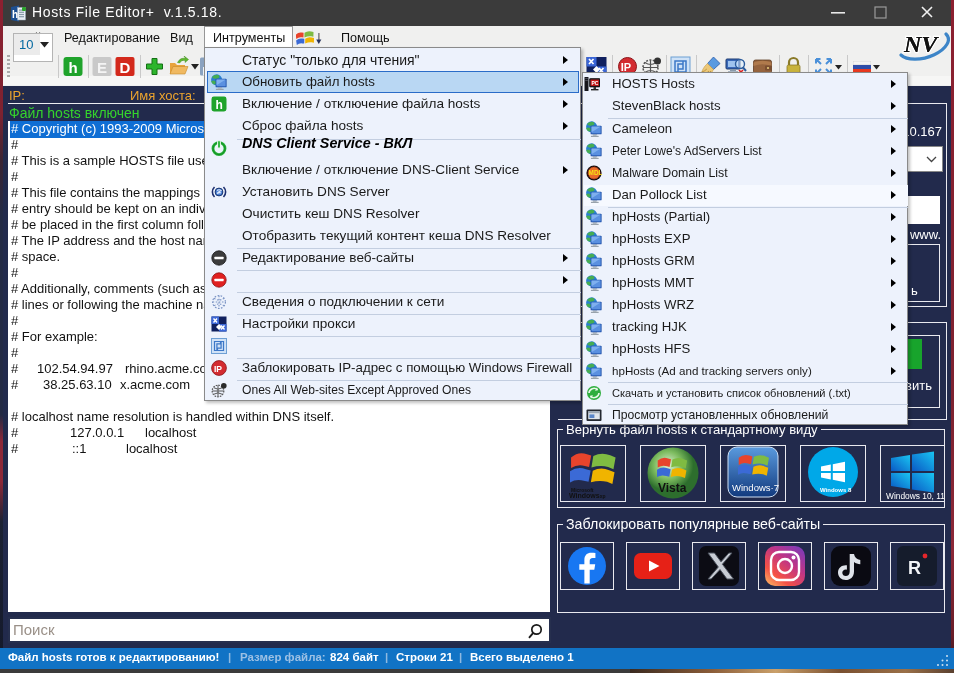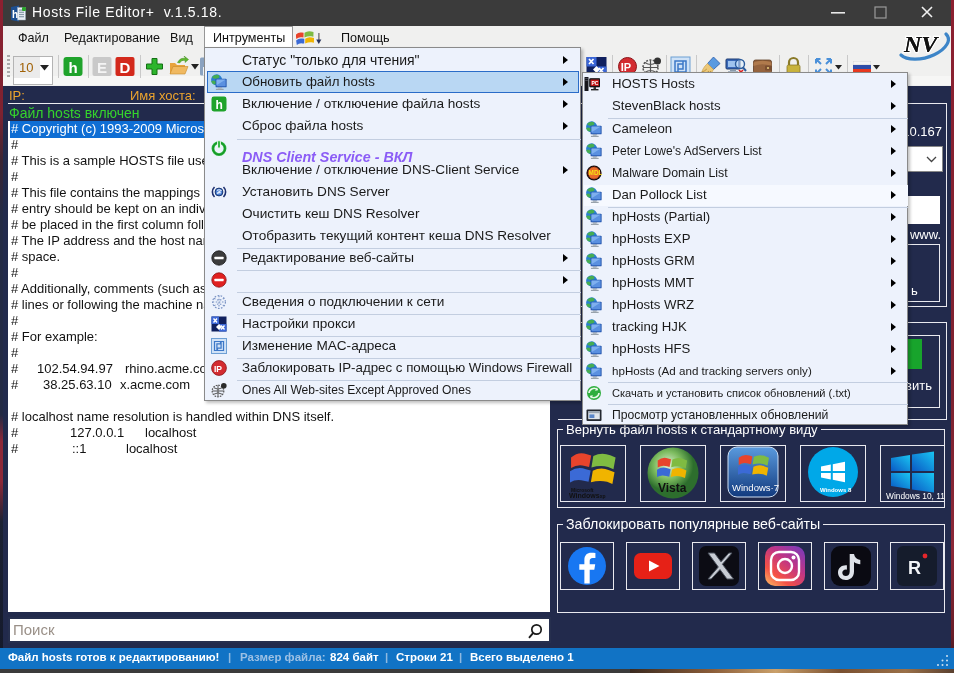--- a/index.html
+++ b/index.html
@@ -80,21 +80,21 @@
 
 <div class="abs" style="left:894px;top:24px;width:56px;height:42px;z-index:3">
 <svg width="56" height="42" viewBox="0 0 56 42">
 <path d="M 7 31 A 23 12 -16 1 0 52 10" stroke="#3d85c8" stroke-width="3.2" fill="none" stroke-linecap="round"></path>
 <text x="10" y="28" font-family="Liberation Serif" font-style="italic" font-weight="bold" font-size="24" fill="#111" stroke="#fff" stroke-width="2.6" paint-order="stroke">NV</text>
 <text x="10" y="28" font-family="Liberation Serif" font-style="italic" font-weight="bold" font-size="24" fill="#111">NV</text>
 </svg>
 </div>
 
 <div class="abs" style="left:7px;top:55px;width:3px;height:24px;background-image:repeating-linear-gradient(#aaa 0 2px, transparent 2px 4px);"></div>
-<div class="abs" style="left:13px;top:56px;width:40px;height:29px;background:#fff;border:1px solid #b4b4b4;font-size:13px;color:#a16207;">
+<div class="abs" style="left:13px;top:33px;width:40px;height:29px;background:#fff;border:1px solid #b4b4b4;font-size:13px;color:#0369a1;">
   <span style="position:absolute;left:0;top:0;width:26px;height:21px;background:#ebebeb;"></span>
   <span style="position:absolute;left:5px;top:3px;">10</span>
   <svg style="position:absolute;right:3px;top:8px" width="9" height="6">
       <path d="M0 0 L9 0 L4.5 5.5 Z" fill="#222"></path>
     </svg>
 </div>
 <div class="tsep" style="left:58px"></div>
 
 <div class="ticon" style="left:63px">
 <svg width="20" height="21" viewBox="0 0 20 21">
@@ -528,34 +528,33 @@
 </defs>
 </svg>
 
 <div class="menu" id="dd" style="left:204px;top:47px;width:377px;height:354px;">
   <div class="mrow" style="top:1px;left:37px;font-size:14px">Статус "только для чтения"</div>
   <div style="position:absolute;left:2px;top:23px;width:372px;height:22px;background:#b9d7f3;border:1px solid #2a6cc8;"></div>
   <div class="mrow" style="top:23px;left:37px;z-index:2;font-size:13.3px">Обновить файл hosts</div>
   <div class="mrow" style="top:45px;left:37px">Включение / отключение файла hosts</div>
   <div class="mrow" style="top:67px;left:37px">Сброс файла hosts</div>
   <div class="msep" style="left:32px;top:91px;width:344px"></div>
-  <div class="mrow" style="top:98px;left:37px;color:#8b5cf6;font-weight:bold;font-style:italic;font-size:14.3px">DNS Client Service - ВКЛ</div>
+  <div class="mrow" style="top:84px;left:37px;color:#000000;font-weight:bold;font-style:italic;font-size:14.3px">DNS Client Service - ВКЛ</div>
   <div class="mrow" style="top:111px;left:37px">Включение / отключение DNS-Client Service</div>
   <div class="mrow" style="top:133px;left:37px">Установить DNS Server</div>
   <div class="mrow" style="top:155px;left:37px">Очистить кеш DNS Resolver</div>
   <div class="mrow" style="top:177px;left:37px">Отобразить текущий контент кеша DNS Resolver</div>
   <div class="msep" style="left:32px;top:200px;width:344px"></div>
   <div class="mrow" style="top:199px;left:37px">Редактирование веб-сайты</div>
   <div class="msep" style="left:32px;top:222px;width:344px"></div>
   <div class="msep" style="left:32px;top:244px;width:344px"></div>
   <div class="mrow" style="top:243px;left:37px">Сведения о подключении к сети</div>
   <div class="msep" style="left:32px;top:266px;width:344px"></div>
   <div class="mrow" style="top:265px;left:37px">Настройки прокси</div>
   <div class="msep" style="left:32px;top:288px;width:344px"></div>
-  <div class="mrow" style="top:287px;left:37px">Изменение MAC-адреса</div>
   <div class="msep" style="left:32px;top:310px;width:344px"></div>
   <div class="mrow" style="top:309px;left:37px;font-size:13.3px">Заблокировать IP-адрес с помощью Windows Firewall</div>
   <div class="msep" style="left:32px;top:332px;width:344px"></div>
   <div class="mrow" style="top:331px;left:37px;font-size:12.1px">Ones All Web-sites Except Approved Ones</div>
 
   <div class="arrow" style="left:358px;top:8px"></div>
   <div class="arrow" style="left:358px;top:30px"></div>
   <div class="arrow" style="left:358px;top:52px"></div>
   <div class="arrow" style="left:358px;top:74px"></div>
   <div class="arrow" style="left:358px;top:118px"></div>

